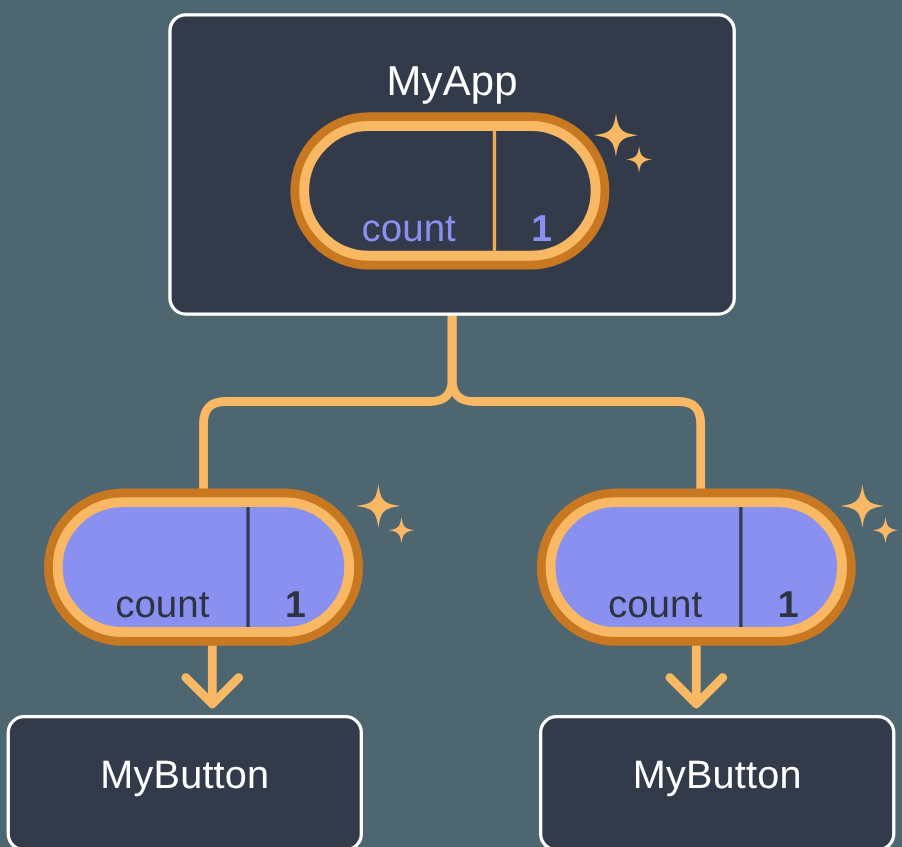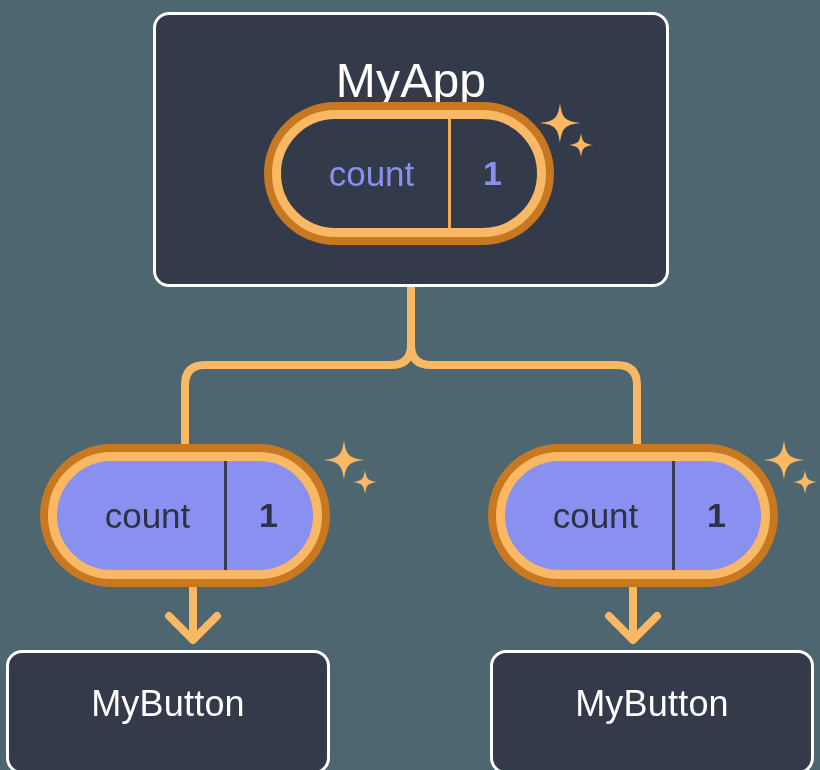--- a/index.html
+++ b/index.html
@@ -51,21 +51,21 @@
   }
 
   #card-myapp {
     left: 153px;
     top: 12px;
     width: 516px;
     height: 275px;
   }
   #card-myapp .card-title {
     top: 38px;
-    font-size: 48px;
+    font-size: 38px;
   }
 
   #card-mybutton-left {
     left: 6px;
     top: 650px;
     width: 324px;
     height: 124px;
   }
   #card-mybutton-right {
     left: 490px;
@@ -77,21 +77,21 @@
   #card-mybutton-right .card-title {
     top: 30px;
     font-size: 36px;
   }
 
   
   .pill {
     position: absolute;
     box-sizing: border-box;
     display: flex;
-    align-items: center;
+    align-items: flex-end;
     border-radius: 999px;
     z-index: 3;
     
     border: 9px solid #f8b864;
     box-shadow: 0 0 0 8px #c87820;
   }
   .pill-cell {
     display: flex;
     align-items: center;
     justify-content: center;

